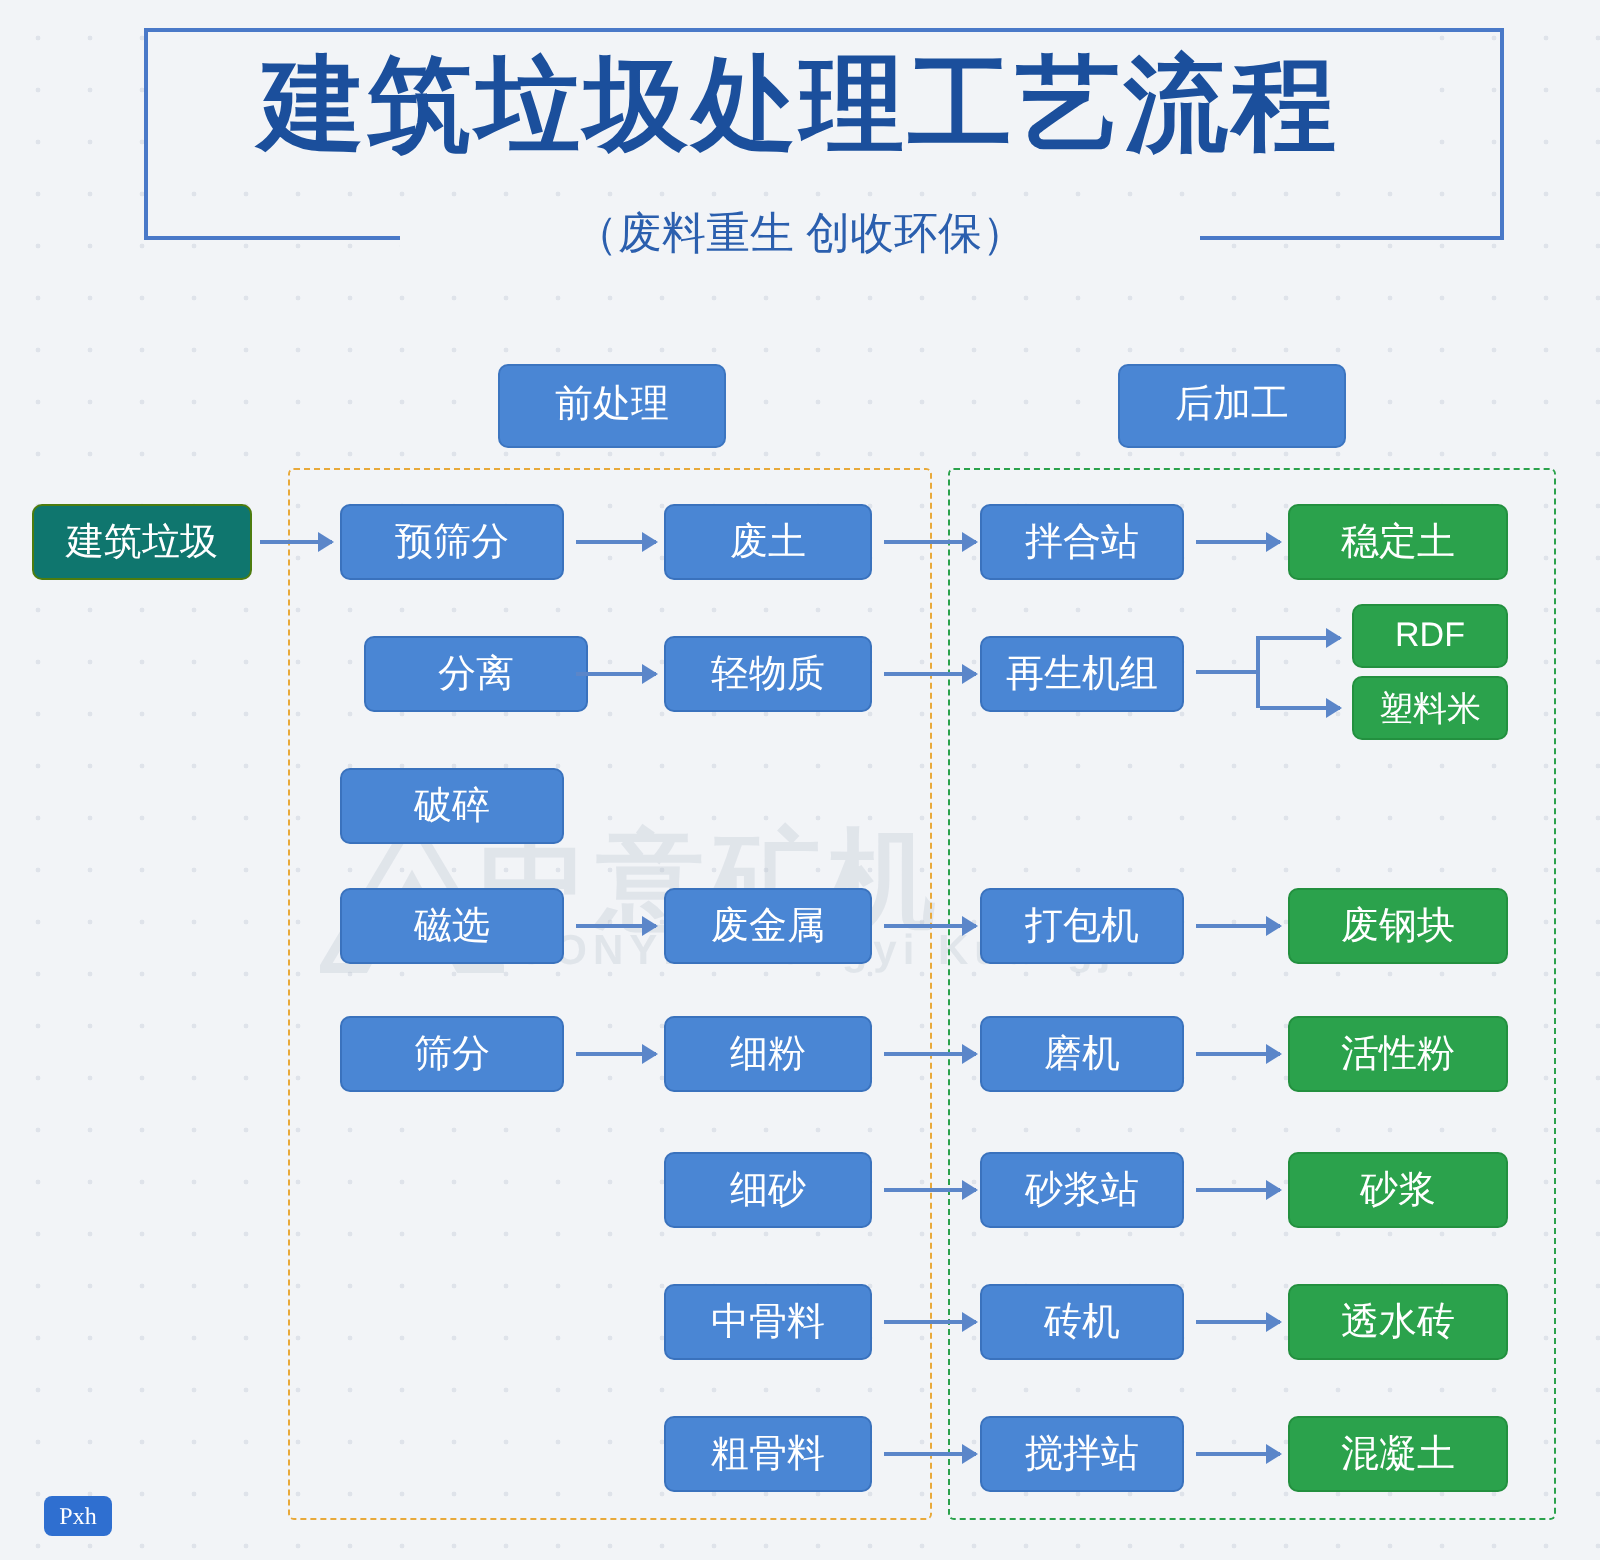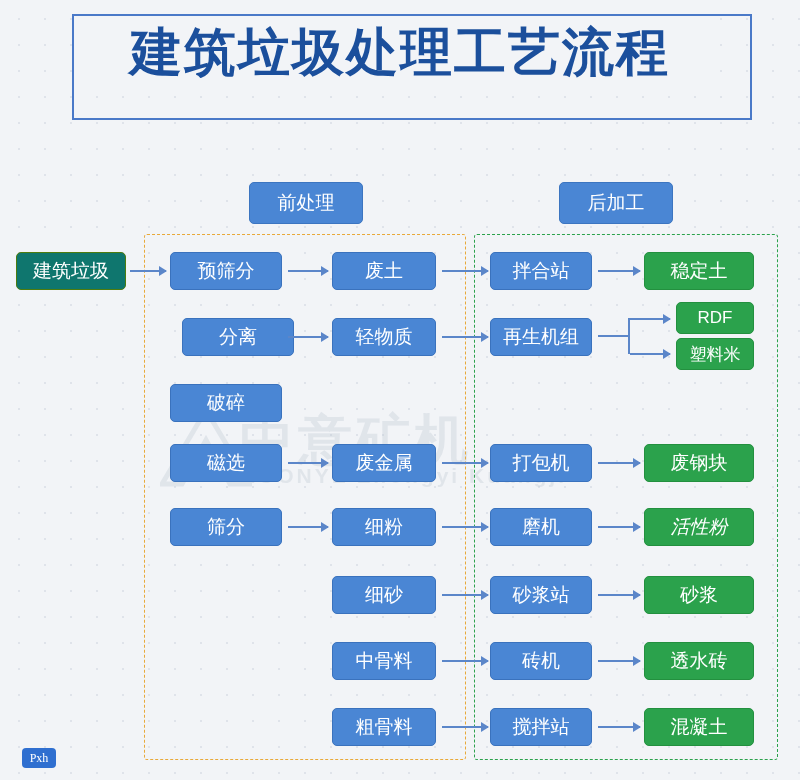--- a/index.html
+++ b/index.html
@@ -106,20 +106,21 @@
   }
 </style>
 </head>
 <body>
 
 <div class="bg-dots"></div>
 
 <div class="title-wrap">
   <div class="title-frame"></div>
   <div class="title-main">建筑垃圾处理工艺流程</div>
+  <div class="title-sub">（废料重生  创收环保）</div>
 </div>
 
 <div class="watermark">
   <svg class="wm-logo" viewBox="0 0 92 82">
     <polygon points="46,4 90,78 70,78 46,34 22,78 2,78" fill="none" stroke="#b9c3cf" stroke-width="5"></polygon>
     <rect x="20" y="48" width="52" height="6" fill="#b9c3cf"></rect>
   </svg>
   <div class="wm-text">中意矿机</div>
   <div class="wm-sub">ZOONYE  Zhongyi Kuangji</div>
 </div>
@@ -177,18 +178,18 @@
 
 <div class="line" style="left:598px;top:335px;width:32px;height:2px;"></div>
 <div class="line" style="left:628px;top:318px;width:2px;height:36px;"></div>
 <div class="arrow" style="left:630px;top:318px;width:40px;"></div>
 <div class="arrow" style="left:630px;top:353px;width:40px;"></div>
 
 <div class="box green" style="left:644px;top:252px;width:110px;height:38px;">稳定土</div>
 <div class="box green-sm" style="left:676px;top:302px;width:78px;height:32px;">RDF</div>
 <div class="box green-sm" style="left:676px;top:338px;width:78px;height:32px;">塑料米</div>
 <div class="box green" style="left:644px;top:444px;width:110px;height:38px;">废钢块</div>
-<div class="box green" style="left:644px;top:508px;width:110px;height:38px;font-style:italic;">活性粉</div>
+<div class="box green" style="left:644px;top:508px;width:110px;height:38px;">活性粉</div>
 <div class="box green" style="left:644px;top:576px;width:110px;height:38px;">砂浆</div>
 <div class="box green" style="left:644px;top:642px;width:110px;height:38px;">透水砖</div>
 <div class="box green" style="left:644px;top:708px;width:110px;height:38px;">混凝土</div>
 
 <div class="pxh">Pxh</div>
 
 </body></html>

